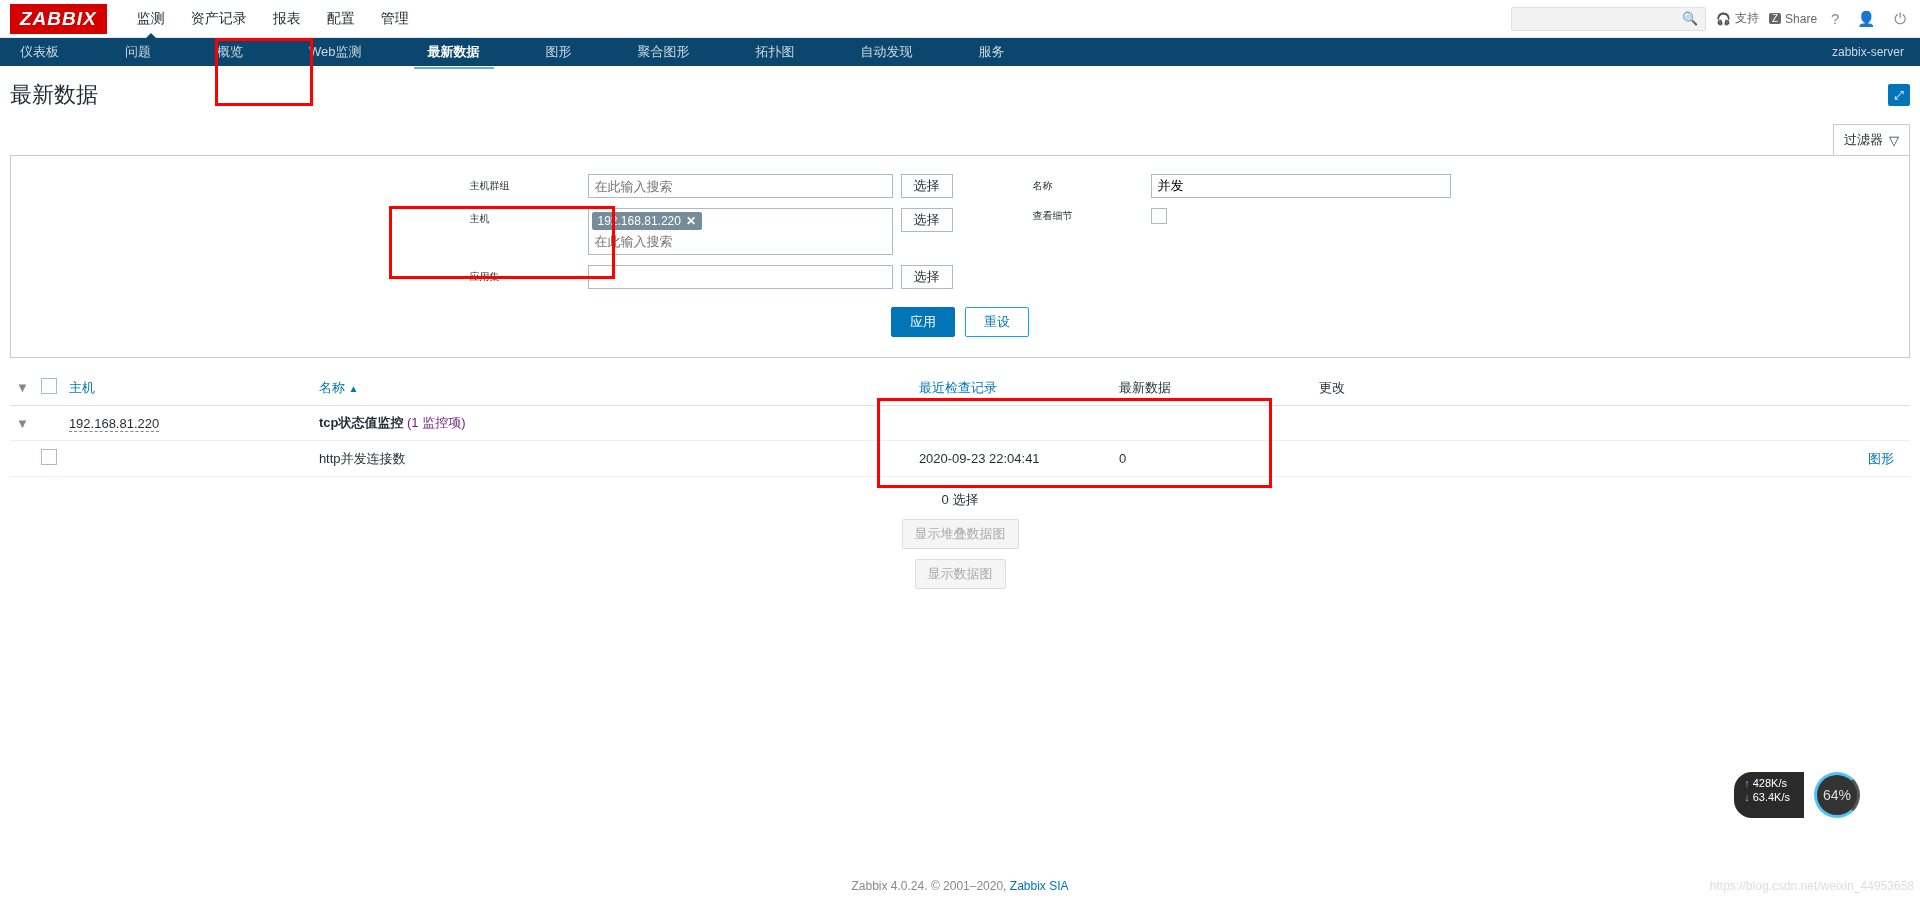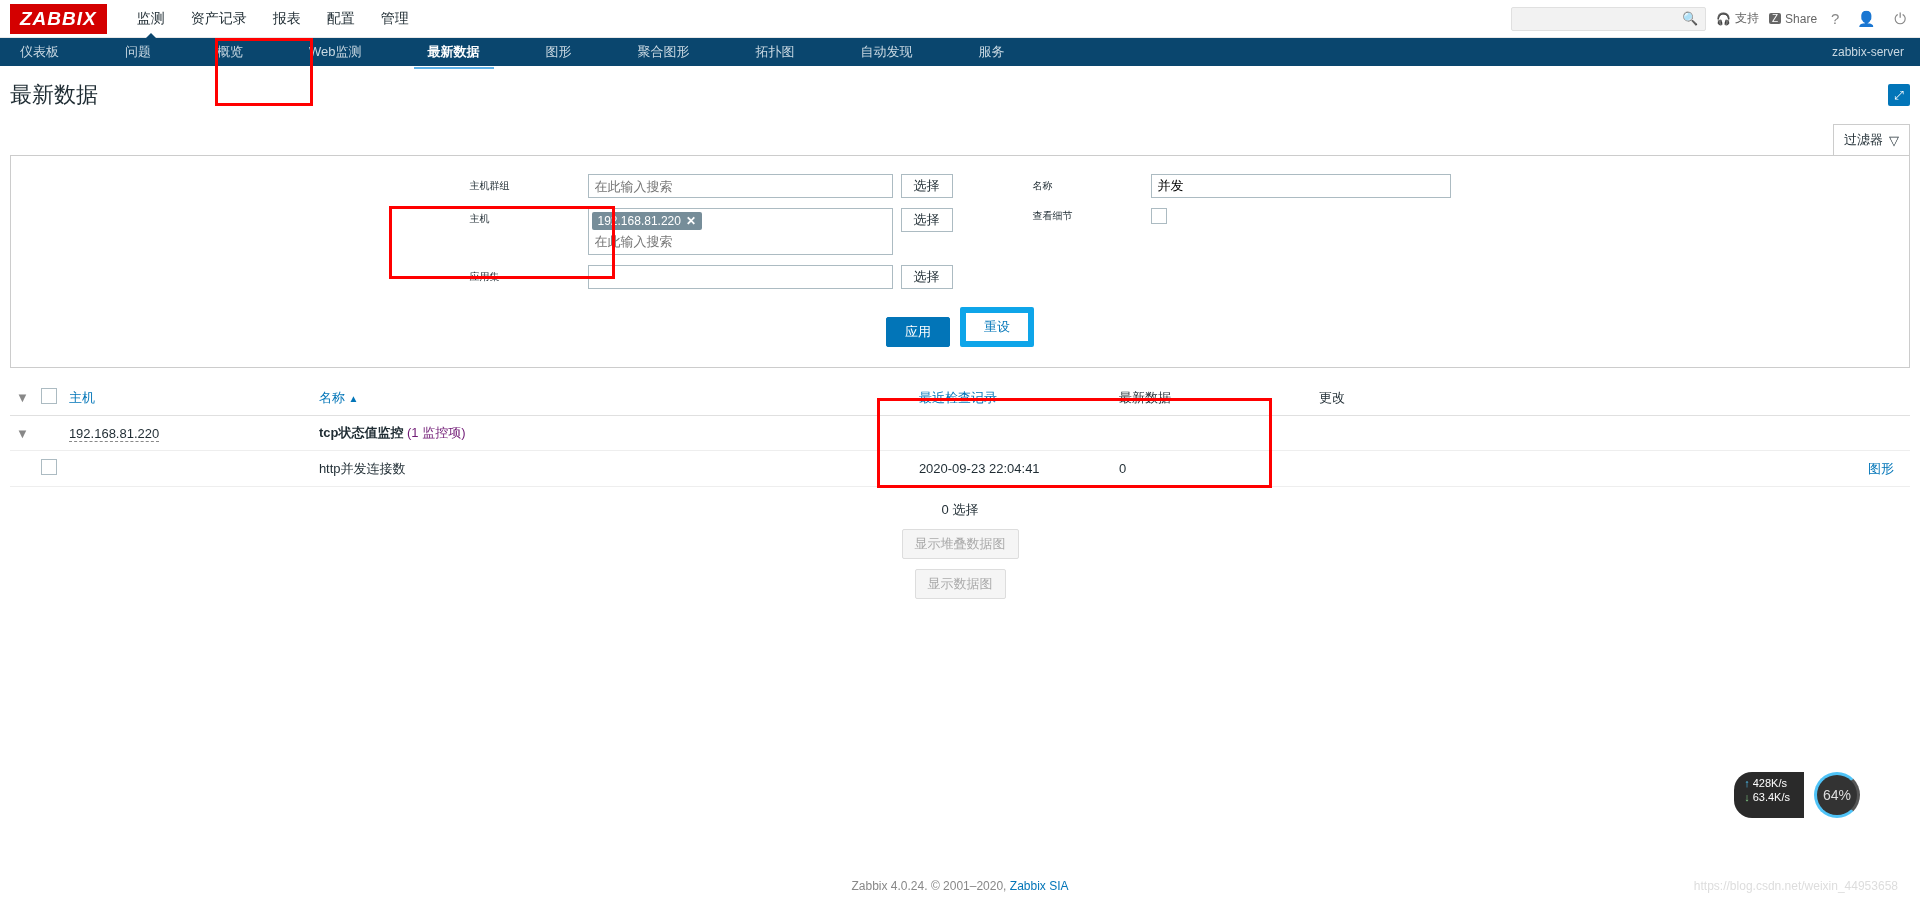--- a/index.html
+++ b/index.html
@@ -46,21 +46,21 @@
 .btn-select { height: 24px; padding: 0 12px; border: 1px solid #acbbc2; background: #fff; cursor: pointer; font-size: 13px; color: #1f2c33; }
 .tag-box { display: inline-flex; align-items: center; background: #768d99; color: #fff; padding: 2px 6px; border-radius: 2px; font-size: 12px; gap: 5px; }
 .tag-close { cursor: pointer; font-weight: bold; }
 .multiselect { width: 305px; min-height: 44px; border: 1px solid #acbbc2; padding: 3px; display: flex; flex-direction: column; gap: 2px; align-items: flex-start; }
 .multiselect input { border: none; outline: none; width: 100%; font-size: 13px; padding: 2px 3px; }
 .checkbox-wrap { width: 16px; height: 16px; border: 1px solid #acbbc2; display: inline-flex; align-items: center; justify-content: center; cursor: pointer; }
 .checkbox-wrap.checked { background: #0275b8; border-color: #0275b8; color: #fff; font-size: 11px; }
 
 .form-buttons { display: flex; justify-content: center; gap: 10px; margin-top: 18px; align-items: flex-end; }
 .btn-primary { background: #0275b8; color: #fff; border: 1px solid #0275b8; padding: 5px 18px; cursor: pointer; font-size: 13px; border-radius: 2px; }
-.btn-default { background: #fff; color: #0275b8; border: 6px solid #0ea5e9; padding: 5px 18px; cursor: pointer; font-size: 13px; border-radius: 2px; }
+.btn-default { background: #fff; color: #0275b8; border: 1px solid #0ea5e9; padding: 5px 18px; cursor: pointer; font-size: 13px; border-radius: 2px; }
 
 
 .red-box { border: 3px solid #ff0000; position: absolute; pointer-events: none; z-index: 10; }
 
 
 .data-table { width: calc(100% - 20px); margin: 12px 10px 0 10px; border-collapse: collapse; }
 .data-table th { text-align: left; padding: 8px 6px; font-weight: normal; font-size: 13px; border-bottom: 1px solid #e0e0e0; }
 .data-table th a { color: #0275b8; cursor: pointer; }
 .data-table td { padding: 8px 6px; font-size: 13px; border-bottom: 1px solid #eeeeee; }
 .expand-col { width: 24px; text-align: center; color: #888; cursor: pointer; }
@@ -78,21 +78,21 @@
 .copyright { text-align: center; color: #888; font-size: 12px; position: fixed; bottom: 10px; left: 0; right: 0; }
 .copyright a { color: #0275b8; margin-top: 6px; }
 
 
 .net-widget { position: fixed; right: 60px; bottom: 85px; display: flex; gap: 16px; }
 .net-stats { background: #2a2a2a; color: #fff; border-radius: 18px 0 0 18px; padding: 4px 14px 4px 10px; font-size: 11px; line-height: 14px; }
 .net-up::before { content: "↑ "; color: #4fc3f7; }
 .net-down::before { content: "↓ "; color: #81c784; }
 .net-pct { width: 46px; height: 46px; border-radius: 50%; background: #333; border: 3px solid #4fc3f7; border-right-color: #555; display: flex; align-items: center; justify-content: center; color: #ddd; font-size: 14px; margin-left: -6px; }
 
-.watermark { position: fixed; right: 22px; bottom: 10px; color: #ddd; font-size: 12px; }
+.watermark { position: fixed; right: 6px; bottom: 10px; color: #ddd; font-size: 12px; }
 </style>
 </head>
 <body>
 
 <div class="top-nav">
   <div class="logo">ZABBIX</div>
   <div class="top-menu">
     <div class="top-menu-item active">监测</div>
     <div class="top-menu-item">资产记录</div>
     <div class="top-menu-item">报表</div>

